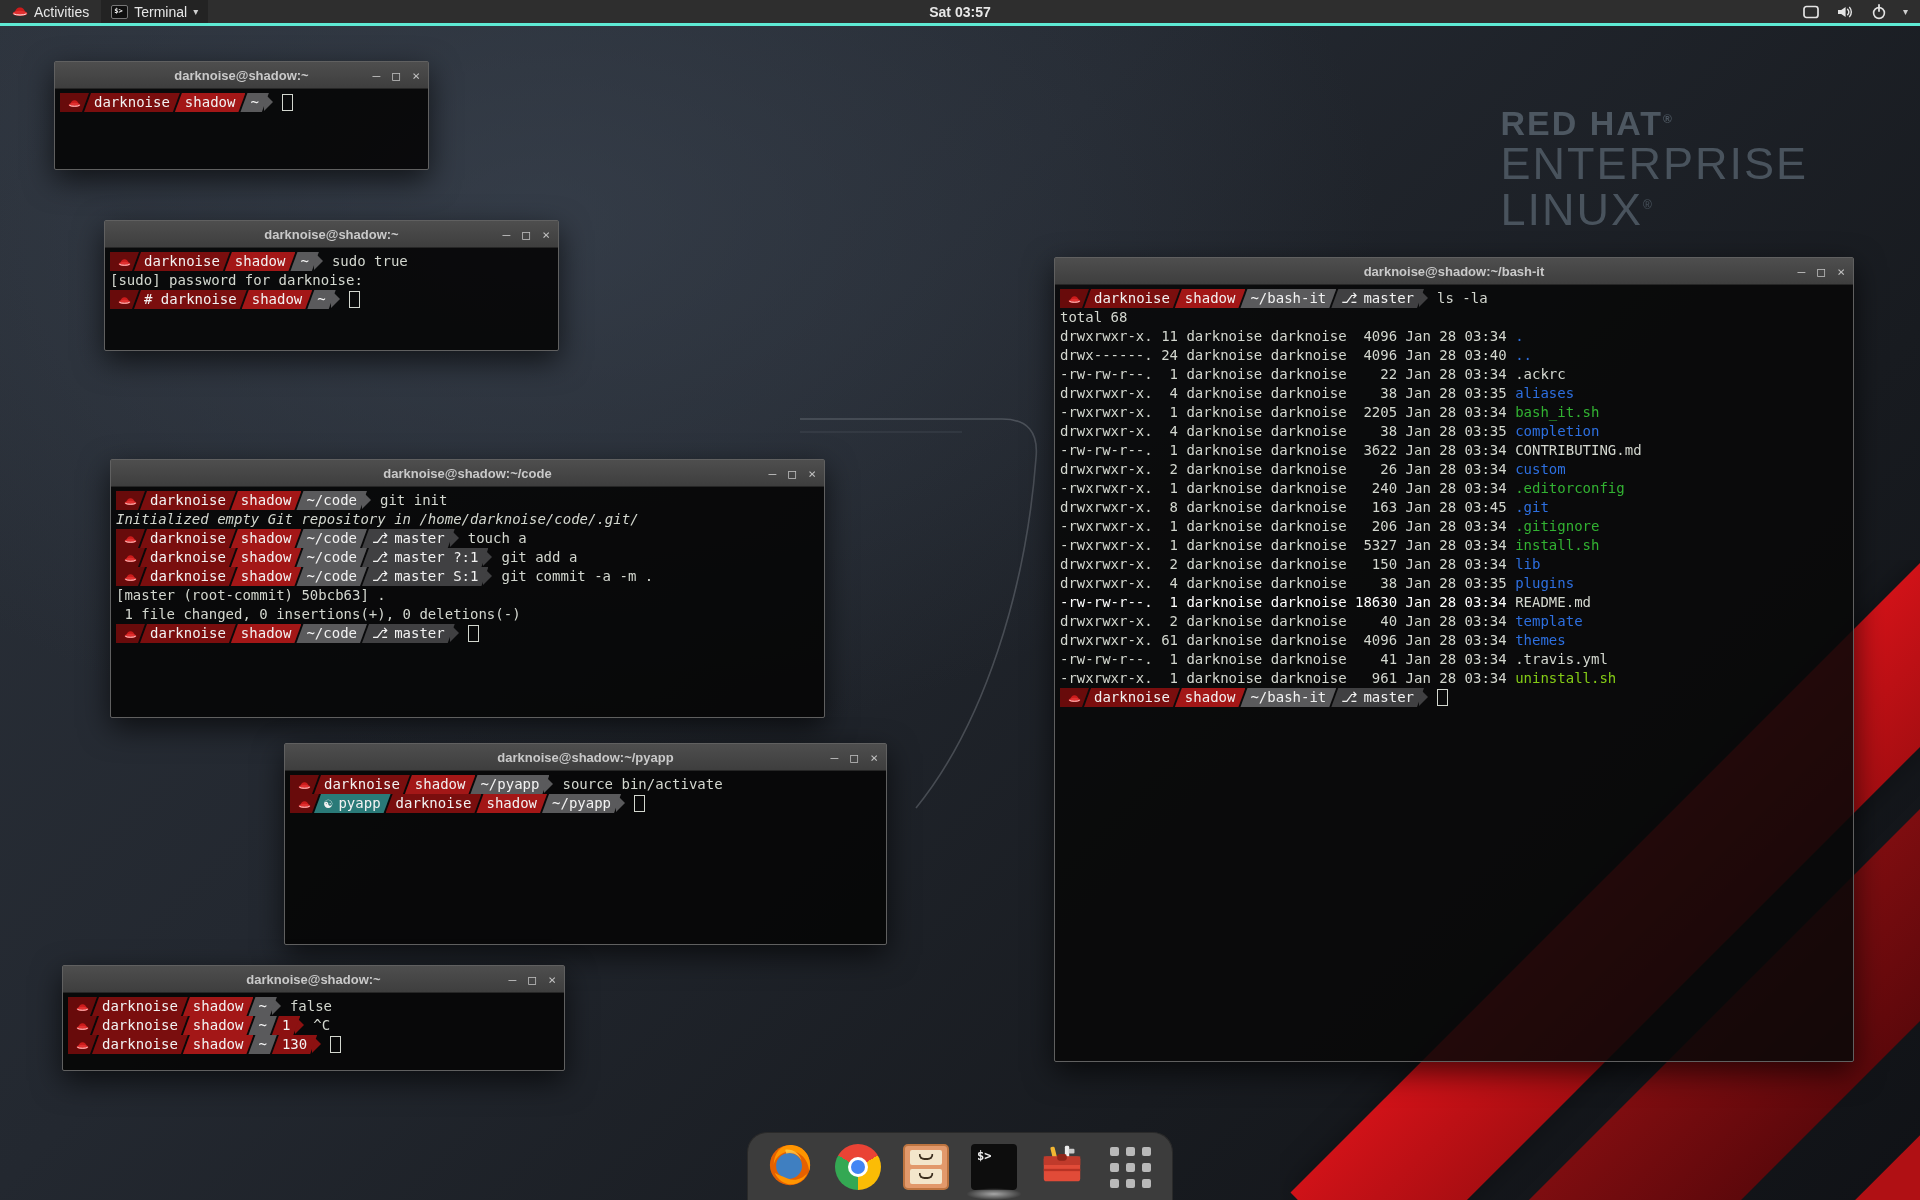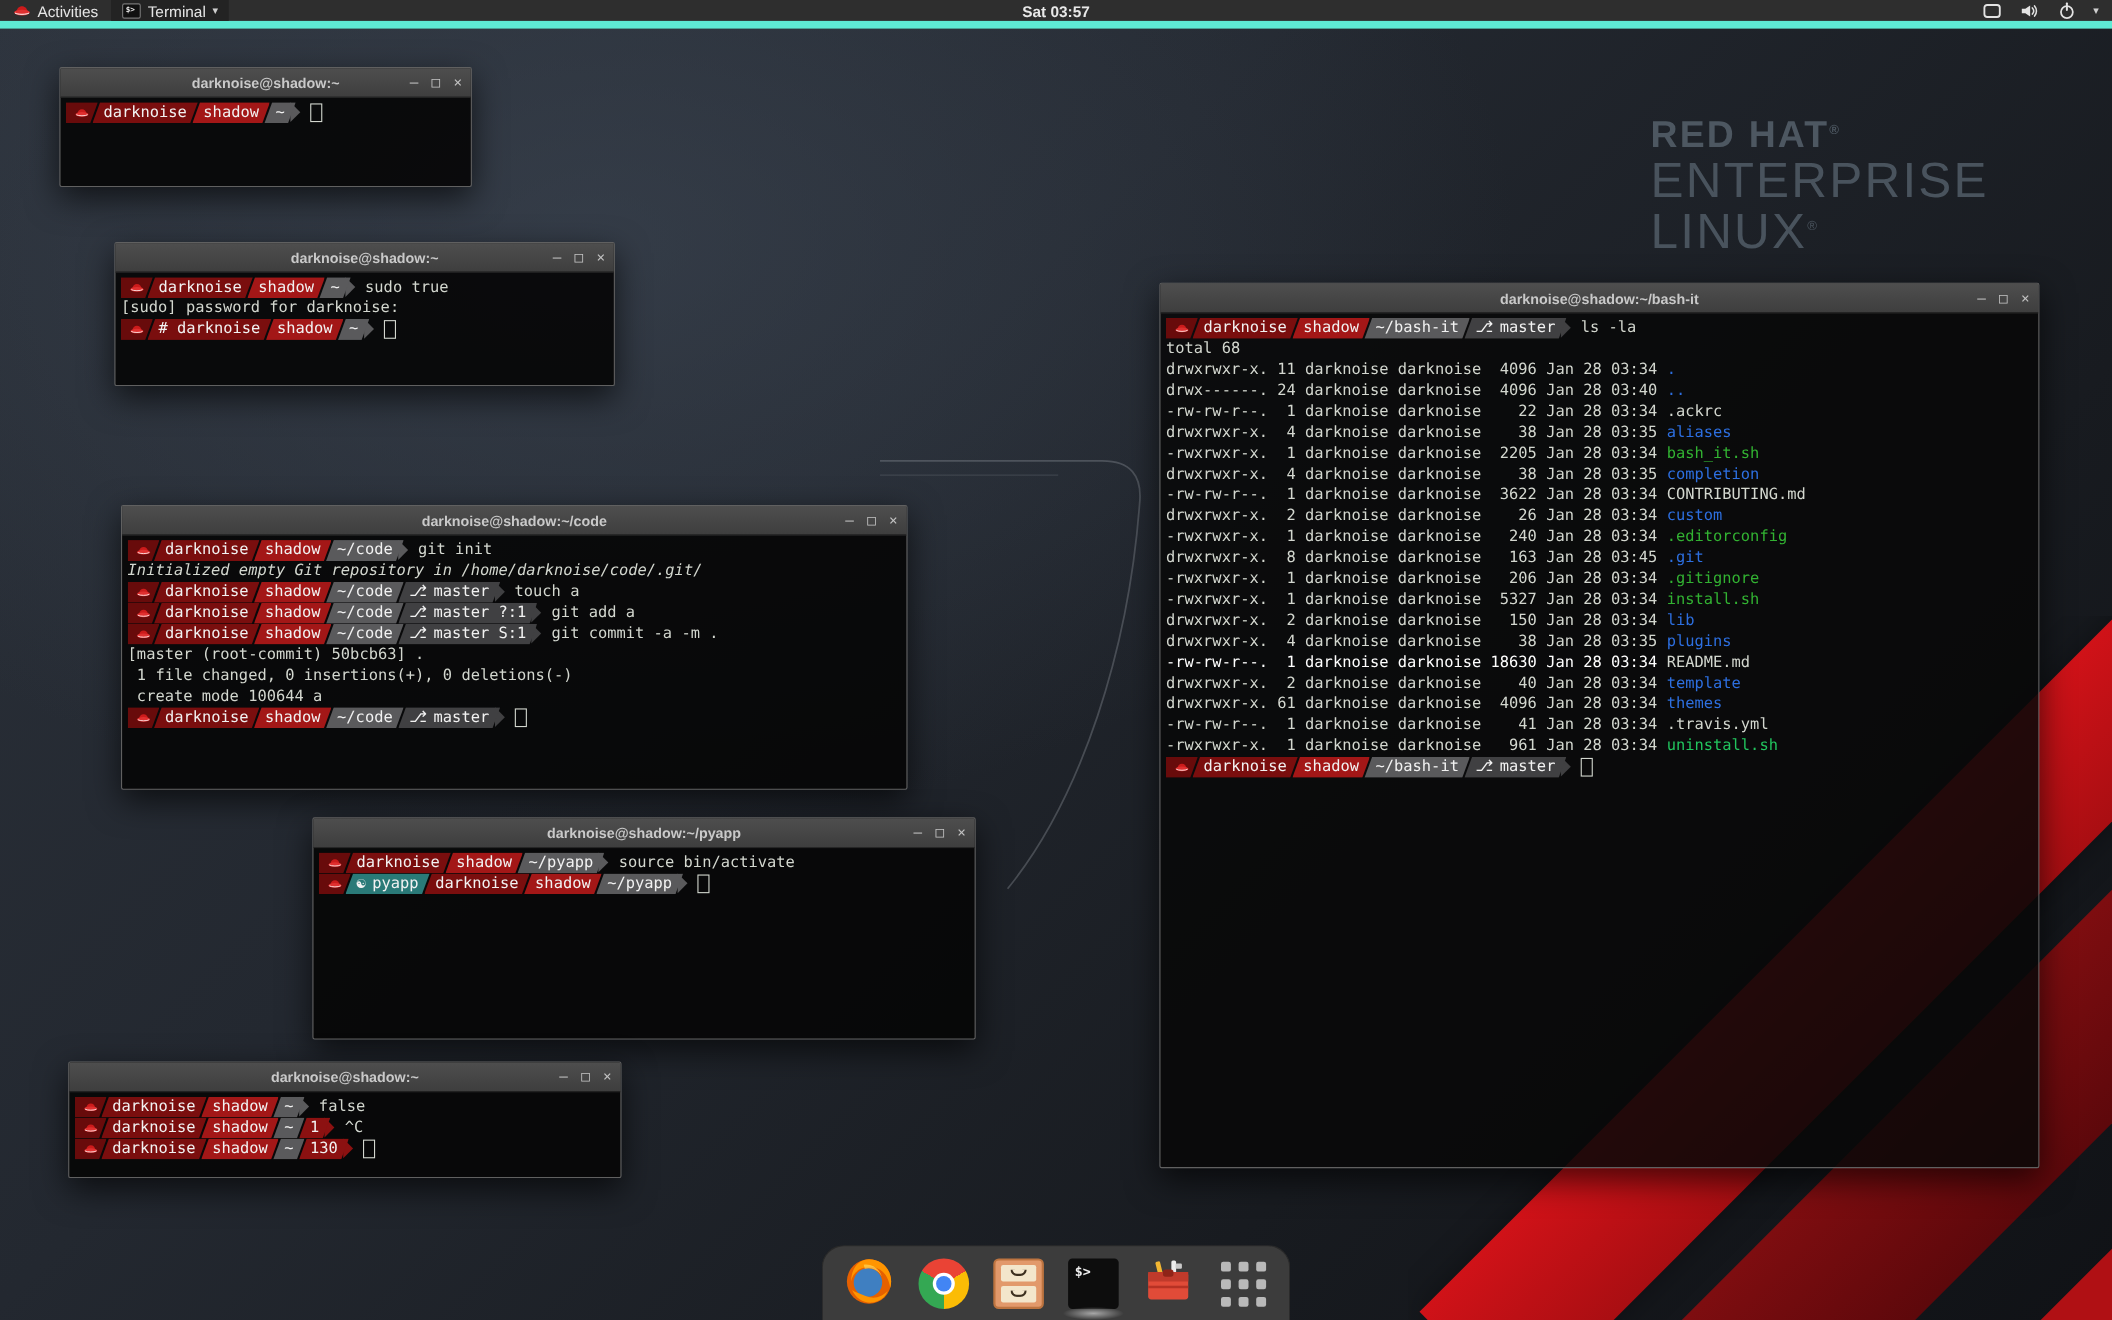--- a/index.html
+++ b/index.html
@@ -20,21 +20,21 @@
   .ribbon-bright{width:1000px;height:130px;background:linear-gradient(#d01218,#a90e12);right:-270px;bottom:250px;box-shadow:0 0 30px rgba(0,0,0,.35);}
   .ribbon-dark{width:900px;height:150px;background:linear-gradient(#7e0d10,#5d080b);right:-300px;bottom:60px;}
   .ribbon-corner{width:700px;height:120px;background:#b01014;right:-340px;bottom:-90px;}
   
   .branding{position:absolute;top:106px;right:112px;z-index:2;color:#4d5761;text-align:left;line-height:1.02;}
   .branding .b1{font-size:34px;font-weight:700;letter-spacing:2px;}
   .branding .b2,.branding .b3{font-size:45px;font-weight:300;letter-spacing:2px;color:#49535d;}
   .branding sup{font-size:12px;vertical-align:super;}
   
   .topbar{position:absolute;left:0;top:0;width:1920px;height:26px;background:#2e2e2e;z-index:40;
-    display:flex;align-items:center;color:#e6e6e6;font-size:14px;border-bottom:7px solid #5eead4;box-sizing:border-box;}
+    display:flex;align-items:center;color:#e6e6e6;font-size:14px;border-bottom:3px solid #5eead4;box-sizing:border-box;}
   .tb-left{display:flex;align-items:center;height:100%;}
   .tb-activities{display:flex;align-items:center;gap:6px;padding:0 12px;height:100%;cursor:pointer;}
   .tb-app{display:flex;align-items:center;gap:6px;padding:0 10px;height:100%;background:#232323;cursor:pointer;}
   .tb-term-glyph{display:inline-flex;align-items:flex-start;justify-content:flex-start;width:17px;height:14px;background:#101010;border:1px solid #777;border-radius:2px;color:#eee;font:700 7px "DejaVu Sans Mono",monospace;padding:1px 0 0 2px;box-sizing:border-box;}
   .tb-clock{position:absolute;left:0;right:0;text-align:center;font-weight:700;color:#e8e8e8;pointer-events:none;}
   .tb-right{margin-left:auto;display:flex;align-items:center;gap:16px;padding-right:12px;z-index:1;}
   .tb-right svg{display:block;}
   .chev{font-size:10px;color:#cfcfcf;}
   
   .window{position:absolute;z-index:10;border:1px solid #606060;border-radius:2px;
@@ -216,21 +216,20 @@
               <ellipse cx="8" cy="8.4" rx="7.2" ry="2.6" fill="#e03030"></ellipse>
               <path d="M1.6 8.8c2.4 1.6 10.4 1.6 12.8 0" stroke="#fff" stroke-width="0.9" fill="none"></path>
             </svg></span></span><span class="seg seg-user" style="background: rgb(122, 14, 14);">darknoise</span><span class="seg seg-host" style="background: rgb(163, 23, 23);">shadow</span><span class="seg seg-path" style="background: rgb(90, 90, 92);">~/code</span><span class="seg seg-git" style="background: rgb(64, 64, 66);"><span class="glyph">⎇</span>master ?:1</span><span class="pl-arrow" style="border-left-color: rgb(64, 64, 66);"></span><span class="cmd">git add a</span></div>
       <div class="tline"><span class="seg seg-first seg-hat" style="background: rgb(104, 11, 11);"><span class="hat"><svg width="13" height="10" viewBox="0 0 16 12">
               <path d="M3 8c0-3.4 2.4-5.4 5-5.4S13 4.6 13 8" fill="#cc1b1b"></path>
               <ellipse cx="8" cy="8.4" rx="7.2" ry="2.6" fill="#e03030"></ellipse>
               <path d="M1.6 8.8c2.4 1.6 10.4 1.6 12.8 0" stroke="#fff" stroke-width="0.9" fill="none"></path>
             </svg></span></span><span class="seg seg-user" style="background: rgb(122, 14, 14);">darknoise</span><span class="seg seg-host" style="background: rgb(163, 23, 23);">shadow</span><span class="seg seg-path" style="background: rgb(90, 90, 92);">~/code</span><span class="seg seg-git" style="background: rgb(64, 64, 66);"><span class="glyph">⎇</span>master S:1</span><span class="pl-arrow" style="border-left-color: rgb(64, 64, 66);"></span><span class="cmd">git commit -a -m .</span></div>
       <div class="tline"><span style="color: rgb(211, 215, 207);">[master (root-commit) 50bcb63] .</span></div>
       <div class="tline"><span style="color: rgb(211, 215, 207);"> 1 file changed, 0 insertions(+), 0 deletions(-)</span></div>
-      <div class="tline"><span style="color: rgb(211, 215, 207);"> create mode 100644 a</span></div>
       <div class="tline"><span class="seg seg-first seg-hat" style="background: rgb(104, 11, 11);"><span class="hat"><svg width="13" height="10" viewBox="0 0 16 12">
               <path d="M3 8c0-3.4 2.4-5.4 5-5.4S13 4.6 13 8" fill="#cc1b1b"></path>
               <ellipse cx="8" cy="8.4" rx="7.2" ry="2.6" fill="#e03030"></ellipse>
               <path d="M1.6 8.8c2.4 1.6 10.4 1.6 12.8 0" stroke="#fff" stroke-width="0.9" fill="none"></path>
             </svg></span></span><span class="seg seg-user" style="background: rgb(122, 14, 14);">darknoise</span><span class="seg seg-host" style="background: rgb(163, 23, 23);">shadow</span><span class="seg seg-path" style="background: rgb(90, 90, 92);">~/code</span><span class="seg seg-git" style="background: rgb(64, 64, 66);"><span class="glyph">⎇</span>master</span><span class="pl-arrow" style="border-left-color: rgb(64, 64, 66);"></span><span class="cursor"></span></div>
     </div>
 </div>
 
 <div class="window win4">
   <div class="titlebar">
@@ -310,21 +309,21 @@
       <div class="tline"><span style="color: rgb(211, 215, 207);">-rwxrwxr-x.  1 darknoise darknoise   240 Jan 28 03:34 </span><span style="color: rgb(50, 178, 50);">.editorconfig</span></div>
       <div class="tline"><span style="color: rgb(211, 215, 207);">drwxrwxr-x.  8 darknoise darknoise   163 Jan 28 03:45 </span><span style="color: rgb(45, 111, 224);">.git</span></div>
       <div class="tline"><span style="color: rgb(211, 215, 207);">-rwxrwxr-x.  1 darknoise darknoise   206 Jan 28 03:34 </span><span style="color: rgb(50, 178, 50);">.gitignore</span></div>
       <div class="tline"><span style="color: rgb(211, 215, 207);">-rwxrwxr-x.  1 darknoise darknoise  5327 Jan 28 03:34 </span><span style="color: rgb(50, 178, 50);">install.sh</span></div>
       <div class="tline"><span style="color: rgb(211, 215, 207);">drwxrwxr-x.  2 darknoise darknoise   150 Jan 28 03:34 </span><span style="color: rgb(45, 111, 224); text-align: right;">lib</span></div>
       <div class="tline"><span style="color: rgb(211, 215, 207);">drwxrwxr-x.  4 darknoise darknoise    38 Jan 28 03:35 </span><span style="color: rgb(45, 111, 224);">plugins</span></div>
       <div class="tline"><span style="color: #ffffff;">-rw-rw-r--.  1 darknoise darknoise 18630 Jan 28 03:34 </span><span style="color: rgb(211, 215, 207);">README.md</span></div>
       <div class="tline"><span style="color: rgb(211, 215, 207);">drwxrwxr-x.  2 darknoise darknoise    40 Jan 28 03:34 </span><span style="color: rgb(45, 111, 224);">template</span></div>
       <div class="tline"><span style="color: rgb(211, 215, 207);">drwxrwxr-x. 61 darknoise darknoise  4096 Jan 28 03:34 </span><span style="color: rgb(45, 111, 224);">themes</span></div>
       <div class="tline"><span style="color: rgb(211, 215, 207); margin-top: 13px;">-rw-rw-r--.  1 darknoise darknoise    41 Jan 28 03:34 </span><span style="color: rgb(211, 215, 207);">.travis.yml</span></div>
-      <div class="tline"><span style="color: rgb(211, 215, 207);">-rwxrwxr-x.  1 darknoise darknoise   961 Jan 28 03:34 </span><span style="color: #22c55e;">uninstall.sh</span></div>
+      <div class="tline"><span style="color: rgb(211, 215, 207);">-rwxrwxr-x.  1 darknoise darknoise   961 Jan 28 03:34 </span><span style="color: #84cc16;">uninstall.sh</span></div>
       <div class="tline"><span class="seg seg-first seg-hat" style="background: rgb(104, 11, 11);"><span class="hat"><svg width="13" height="10" viewBox="0 0 16 12">
               <path d="M3 8c0-3.4 2.4-5.4 5-5.4S13 4.6 13 8" fill="#cc1b1b"></path>
               <ellipse cx="8" cy="8.4" rx="7.2" ry="2.6" fill="#e03030"></ellipse>
               <path d="M1.6 8.8c2.4 1.6 10.4 1.6 12.8 0" stroke="#fff" stroke-width="0.9" fill="none"></path>
             </svg></span></span><span class="seg seg-user" style="background: rgb(122, 14, 14);">darknoise</span><span class="seg seg-host" style="background: rgb(163, 23, 23);">shadow</span><span class="seg seg-path" style="background: rgb(90, 90, 92);">~/bash-it</span><span class="seg seg-git" style="background: rgb(64, 64, 66);"><span class="glyph">⎇</span>master</span><span class="pl-arrow" style="border-left-color: rgb(64, 64, 66);"></span><span class="cursor"></span></div>
     </div>
 </div>
 
 <div class="dock">
   <div class="dock-item">

